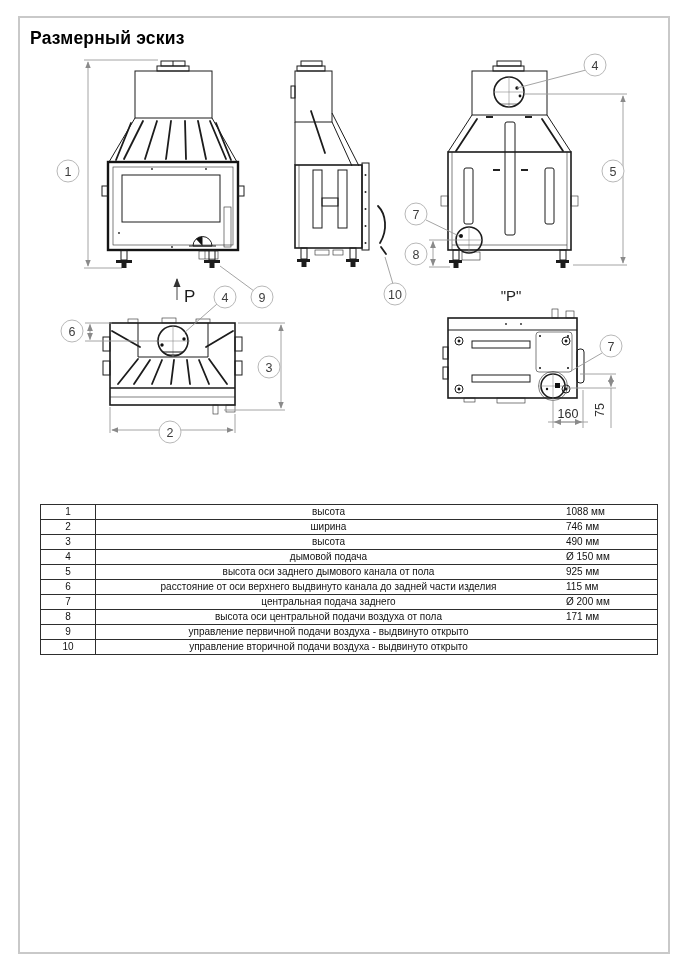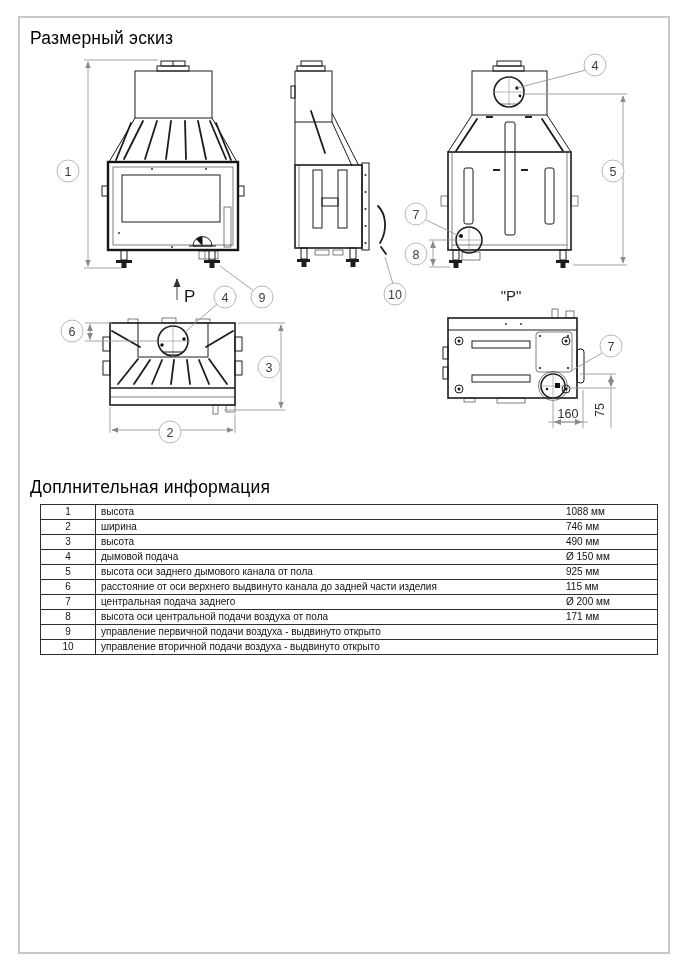--- a/index.html
+++ b/index.html
@@ -1,20 +1,20 @@
 <!DOCTYPE html>
 <html><head>
 <meta charset="utf-8">
 <style>
   html,body{margin:0;padding:0;background:#fff;}
   .page{position:relative;width:686px;height:970px;background:#fff;overflow:hidden;
         font-family:"Liberation Sans",sans-serif;}
   .frame{position:absolute;left:18px;top:16px;width:648px;height:934px;
          border:2px solid #c9c9c9;background:#fff;}
-  .title{position:absolute;left:30px;font-size:17.5px;font-weight:normal;color:#000;
+  .title{position:absolute;left:30px;font-size:17.5px;font-weight:bold;color:#000;
          letter-spacing:.2px;text-align:center;}
   #sketch-title{top:28px;}
   #info-title{top:477px;}
   .sketch-svg{position:absolute;left:0;top:0;}
 
   
   .ln  {stroke:#1c1c1c;stroke-width:1;fill:none;}
   .ln15{stroke:#1c1c1c;stroke-width:1.6;fill:none;}
   .lnB {stroke:#141414;stroke-width:2.4;fill:none;}
   .thin{stroke:#2a2a2a;stroke-width:.6;fill:none;}
@@ -27,21 +27,21 @@
   .plabel{fill:#1a1a1a;font-size:17px;font-family:"Liberation Sans",sans-serif;}
   .pviewlabel{fill:#222;font-size:15px;font-family:"Liberation Sans",sans-serif;text-anchor:middle;}
 
   
   .info-table{position:absolute;left:40px;top:504px;width:618px;border-collapse:collapse;
               table-layout:fixed;}
   .info-table td{border:1px solid #2e2e2e;font-size:10px;color:#111;height:14px;
                  padding:0 5px;line-height:12px;white-space:nowrap;overflow:hidden;}
   .info-table{border:1.5px solid #222;}
   .col-num{width:44px;text-align:center;}
-  .col-desc{border-right:none !important;text-align:left;margin-left:23px;}
+  .col-desc{border-right:none !important;text-align:center;margin-left:23px;}
   .col-val{width:86px;border-left:none !important;text-align:left;}
 </style>
 </head>
 <body>
 
 <div class="page">
   <div class="frame"></div>
 
   <div class="title" id="sketch-title">Размерный эскиз</div>
 
@@ -326,21 +326,20 @@
     <g class="co">
       <circle cx="170" cy="432" r="11"></circle>
         <text x="170" y="436.5">2</text>
     </g>
     <g class="co">
       <circle cx="611" cy="346" r="11"></circle>
         <text x="611" y="350.5">7</text>
     </g>
   </svg>
 
-  <div class="title" id="info-title">Доплнительная информация</div>
 
   <table class="info-table">
     <tbody>
       <tr>
         <td class="col-num">1</td>
         <td class="col-desc">высота</td>
         <td class="col-val">1088 мм</td>
       </tr>
       <tr>
         <td class="col-num">2</td>

